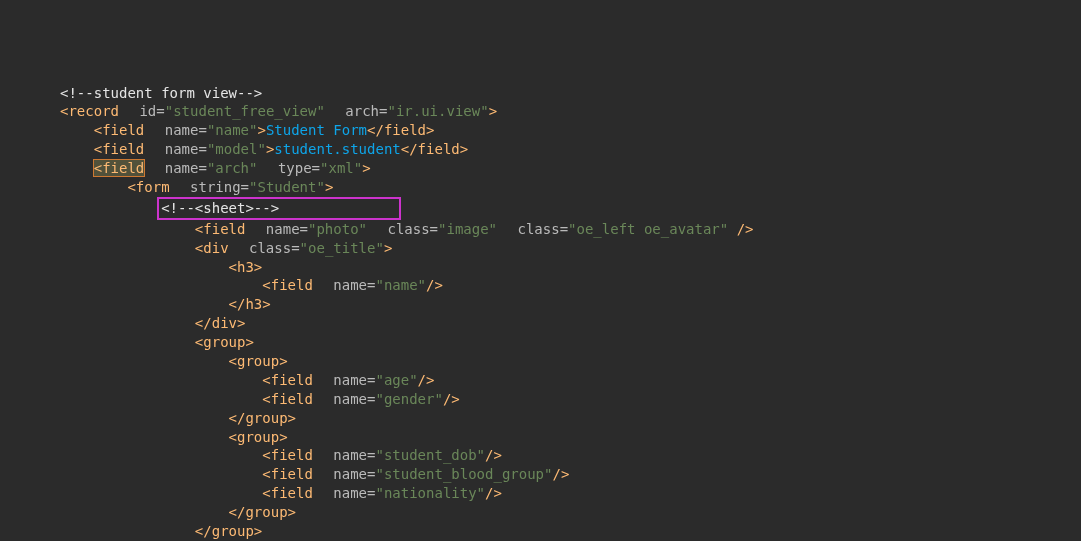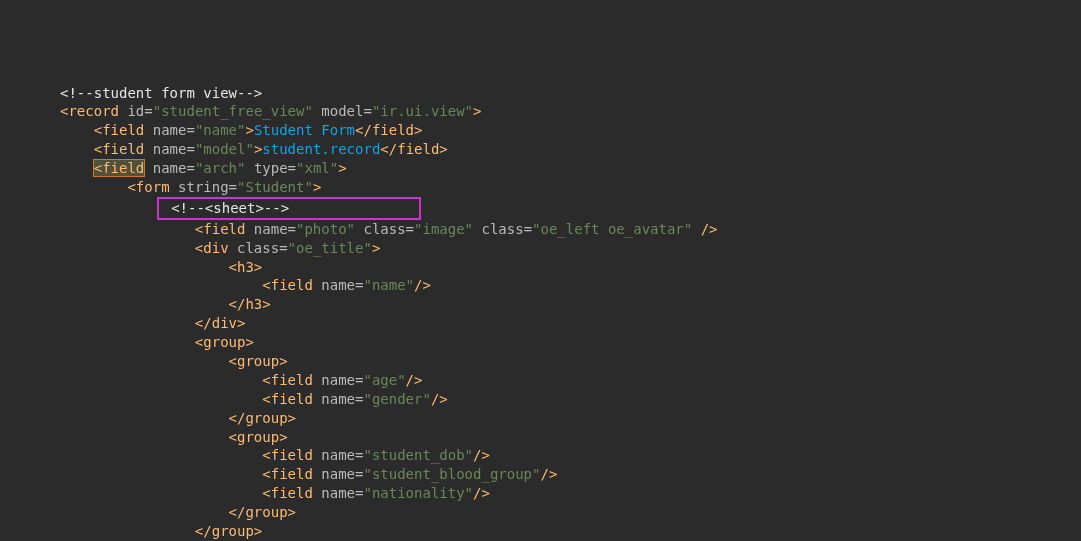--- a/index.html
+++ b/index.html
@@ -6,42 +6,42 @@
   body {
     background: #2b2b2b;
     font-family: 'DejaVu Sans Mono', 'Consolas', monospace;
     font-size: 14px;
     line-height: 1.35;
     color: #a9b7c6;
     padding: 8px 0 8px 60px;
     white-space: pre;
   }
   .tag { color: #fdba74; }
-  .attr-name { color: #bababa; }
+  .attr-name { color: #bababa; padding-left: 12px; }
   .attr-val { color: #6a8759; }
   .comment { color: #e5e5e5; }
   .text { color: #0ea5e9; }
   .hl { background: rgba(255,255,128,0.18); }
   .cursor-box { outline: 1px solid #cc7832; }
   .magenta-box {
     border: 2px solid #cc33cc;
     display: inline-block;
-    padding: 0 12px;
+    padding: 0 2px;
     margin-left: -4px;
   }
 </style>
 </head>
 <body>
 
 
 
 <div><span class="comment">&lt;!--student form view--&gt;</span>
-<span class="tag">&lt;record</span><span class="attr-name"> id=</span><span class="attr-val">"student_free_view"</span><span class="attr-name"> model=</span><span class="attr-val">"ir.ui.view"</span><span class="tag">&gt;</span>
+<span class="tag">&lt;record</span><span class="attr-name"> id=</span><span class="attr-val">"student_free_view"</span><span class="attr-name"> arch=</span><span class="attr-val">"ir.ui.view"</span><span class="tag">&gt;</span>
     <span class="tag">&lt;field</span><span class="attr-name"> name=</span><span class="attr-val">"name"</span><span class="tag">&gt;</span><span class="text">Student Form</span><span class="tag">&lt;/field&gt;</span>
-    <span class="tag">&lt;field</span><span class="attr-name"> name=</span><span class="attr-val">"model"</span><span class="tag">&gt;</span><span class="text">student.record</span><span class="tag">&lt;/field&gt;</span>
+    <span class="tag">&lt;field</span><span class="attr-name"> name=</span><span class="attr-val">"model"</span><span class="tag">&gt;</span><span class="text">student.student</span><span class="tag">&lt;/field&gt;</span>
     <span class="hl"><span class="tag cursor-box">&lt;field</span></span><span class="attr-name"> name=</span><span class="attr-val">"arch"</span><span class="attr-name"> type=</span><span class="attr-val">"xml"</span><span class="tag">&gt;</span>
         <span class="tag">&lt;form</span><span class="attr-name"> string=</span><span class="attr-val">"Student"</span><span class="tag">&gt;</span>
             <span class="magenta-box"><span class="comment">&lt;!--&lt;sheet&gt;--&gt;</span>              </span>
                 <span class="tag">&lt;field</span><span class="attr-name"> name=</span><span class="attr-val">"photo"</span><span class="attr-name"> class=</span><span class="attr-val">"image"</span><span class="attr-name"> class=</span><span class="attr-val">"oe_left oe_avatar"</span><span class="tag"> /&gt;</span>
                 <span class="tag">&lt;div</span><span class="attr-name"> class=</span><span class="attr-val">"oe_title"</span><span class="tag">&gt;</span>
                     <span class="tag">&lt;h3&gt;</span>
                         <span class="tag">&lt;field</span><span class="attr-name"> name=</span><span class="attr-val">"name"</span><span class="tag">/&gt;</span>
                     <span class="tag">&lt;/h3&gt;</span>
                 <span class="tag">&lt;/div&gt;</span>
                 <span class="tag">&lt;group&gt;</span>

